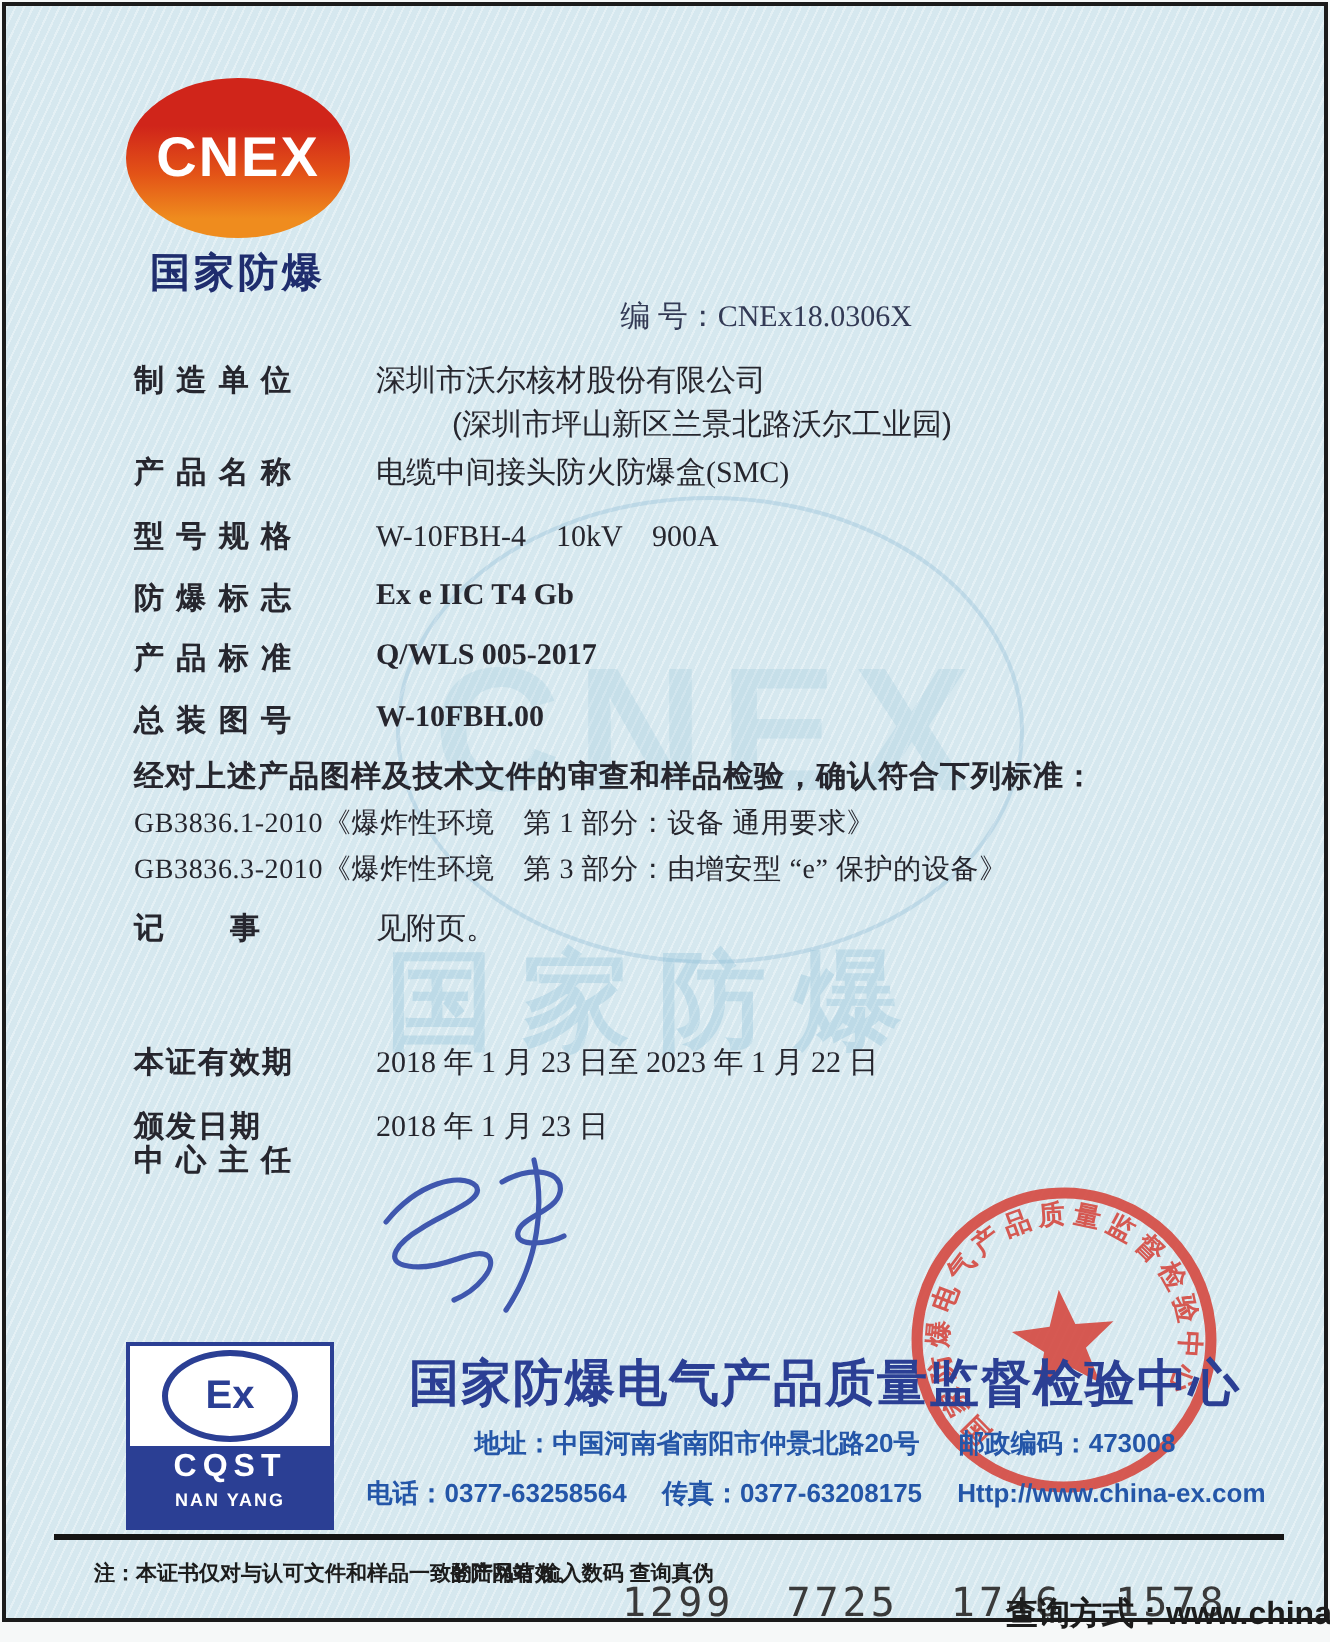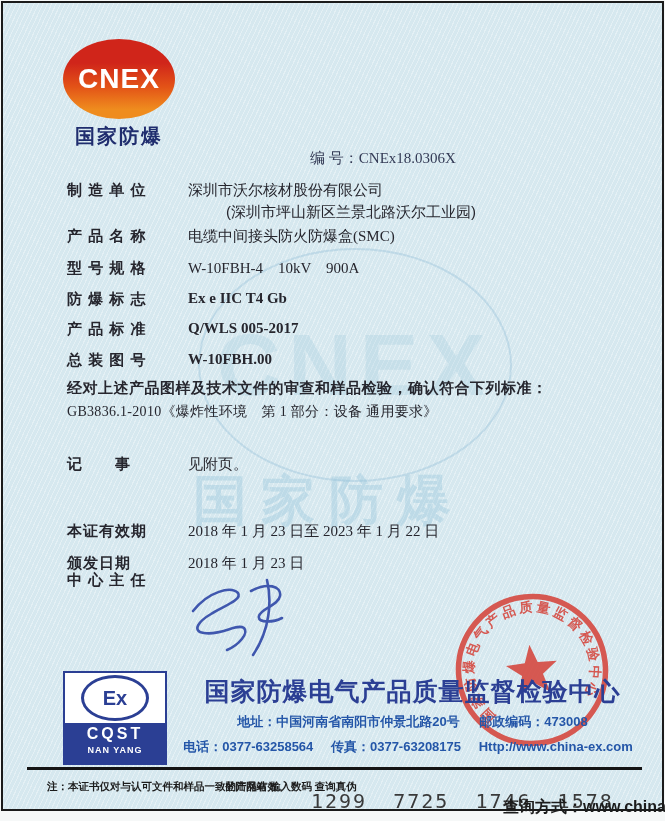--- a/index.html
+++ b/index.html
@@ -103,20 +103,21 @@
       <span class="fvalue" style="font-weight:bold">Q/WLS 005-2017</span>
     </div>
     <div class="frow" style="top:348px">
       <span class="flabel">总 装 图 号</span>
       <span class="fvalue" style="font-weight:bold">W-10FBH.00</span>
     </div>
 
     <div class="standards">
       <div class="std-intro">经对上述产品图样及技术文件的审查和样品检验，确认符合下列标准：</div>
       <div class="std-item">GB3836.1-2010《爆炸性环境　第 1 部分：设备 通用要求》</div>
+      <div class="std-item">GB3836.3-2010《爆炸性环境　第 3 部分：由增安型 “e” 保护的设备》</div>
     </div>
 
     <div class="frow" style="top:452px">
       <span class="flabel">记　　事</span>
       <span class="fvalue">见附页。</span>
     </div>
 
     <div class="frow" style="top:519px">
       <span class="flabel">本证有效期</span>
       <span class="fvalue">2018 年 1 月 23 日至 2023 年 1 月 22 日</span>

